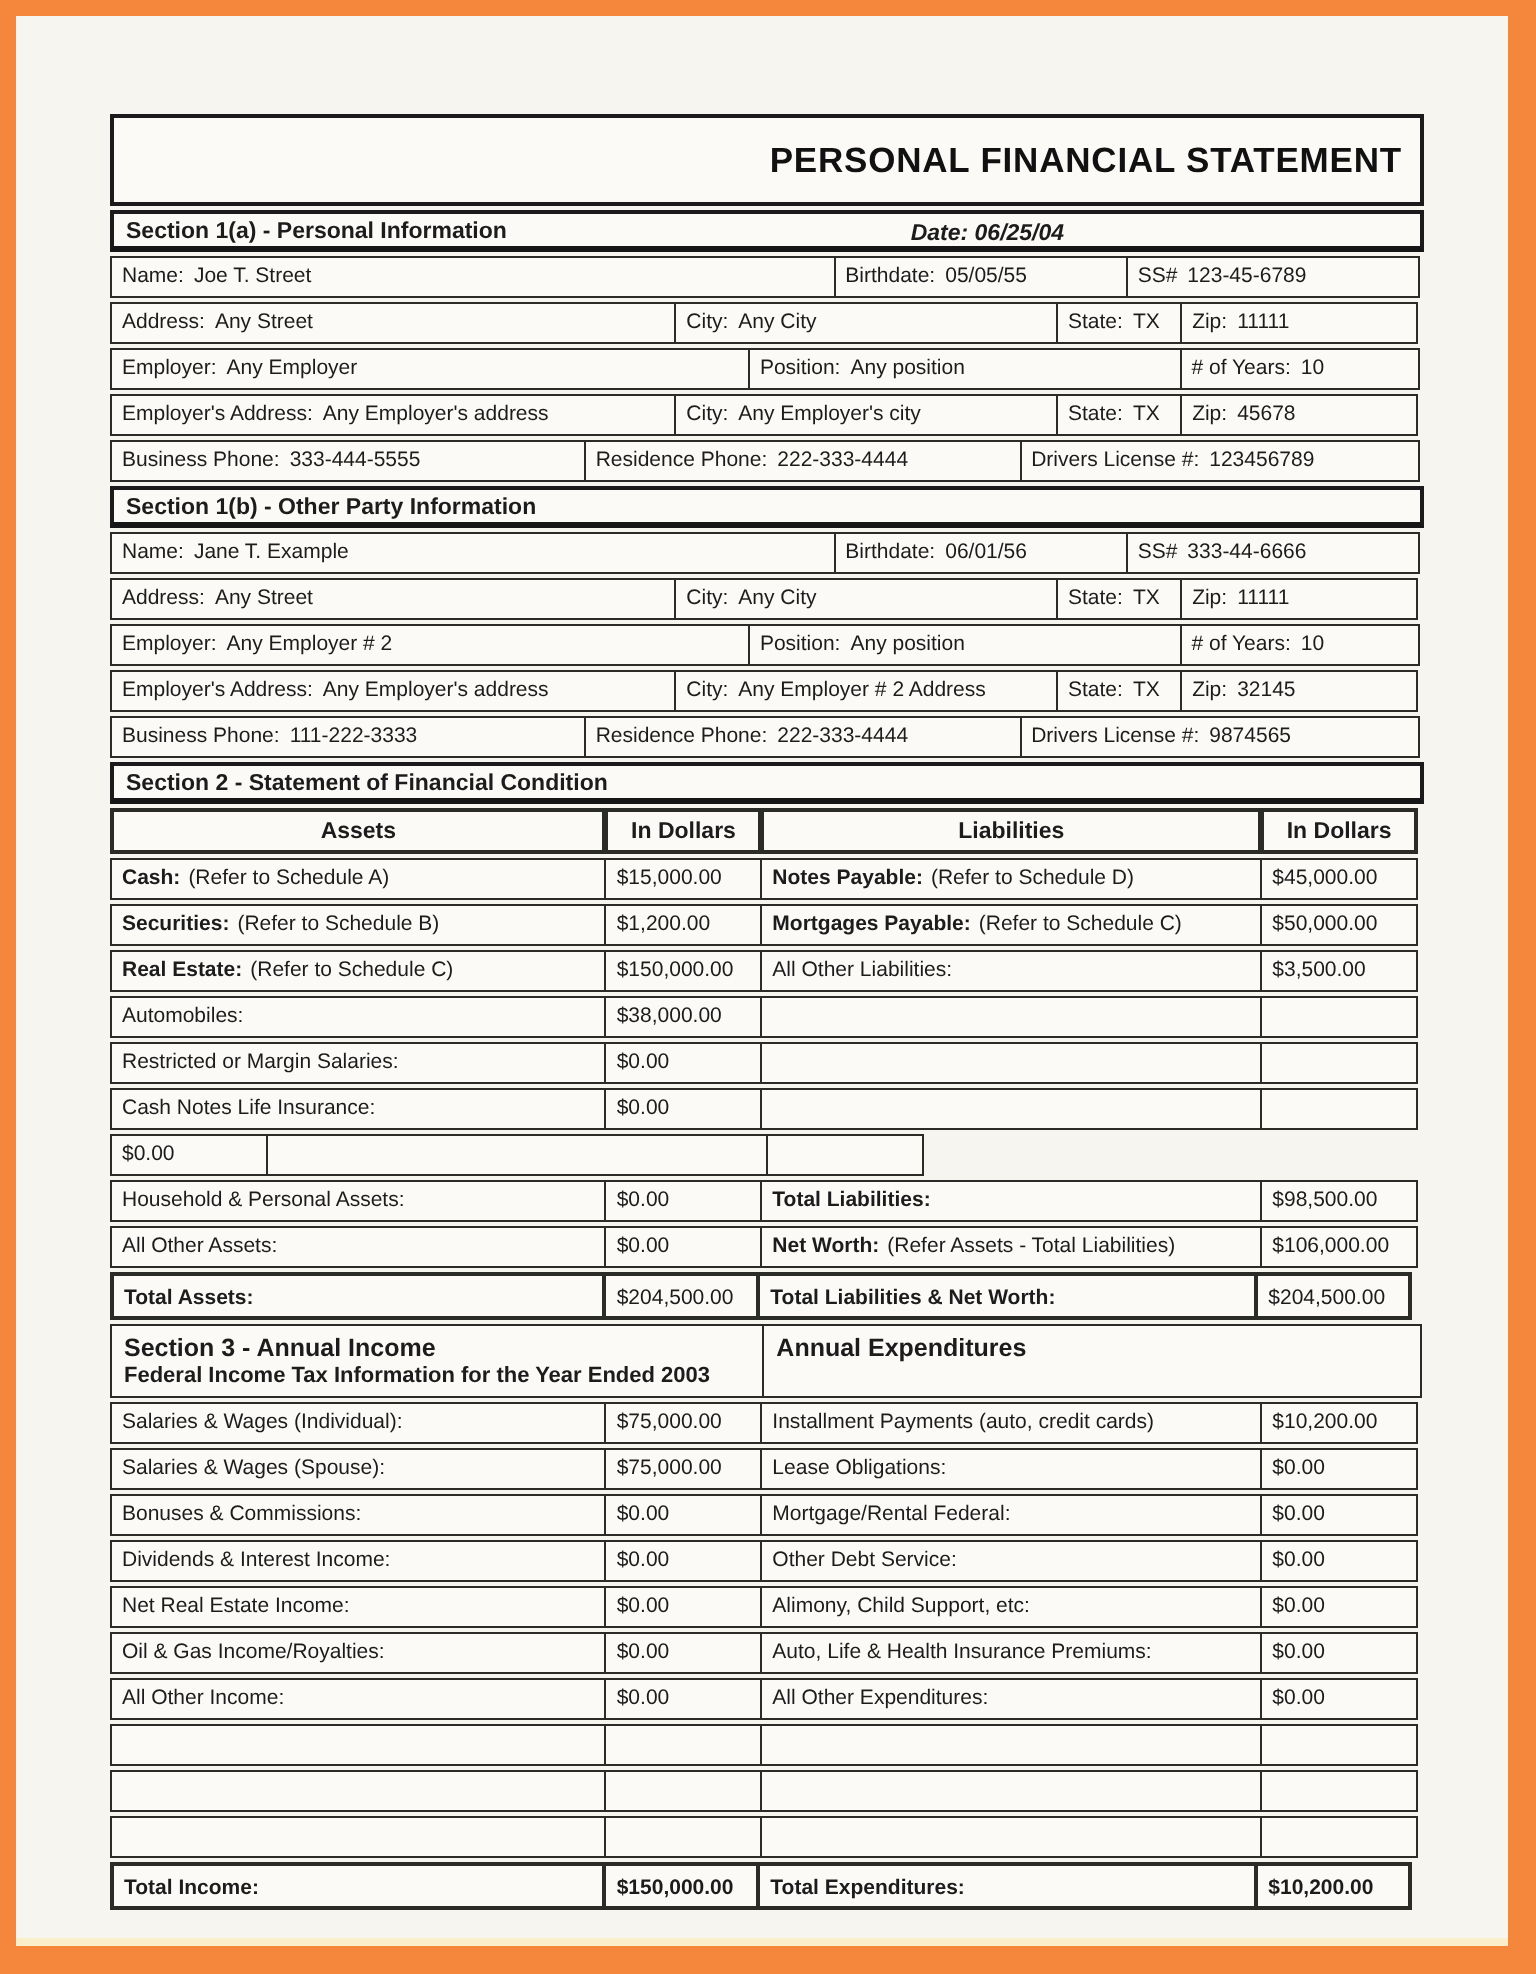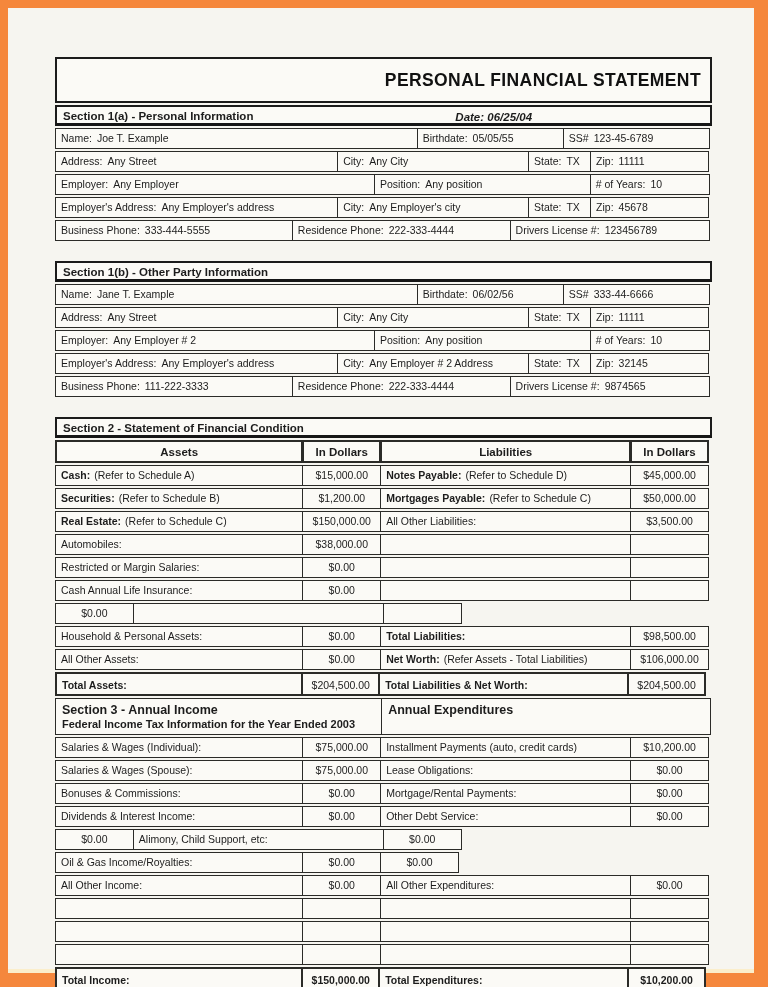--- a/index.html
+++ b/index.html
@@ -32,47 +32,47 @@
   }
   .sec-head .date { position:absolute; left:61%; top:4px;font-style:italic; }
   .row { display:flex; margin-bottom:2px; }
   .cell {
     border:1px solid #2b2b28; background:#fbfaf6; box-sizing:border-box;
     height:21px; line-height:15px; padding:2px 5px; font-size:10.5px;
     white-space:nowrap; overflow:hidden;
   }
   .cell + .cell { margin-left:-1px; }
   .lbl { margin-right:5px; }
-  .amt { text-align:center; }
+  .amt { text-align:left; }
   .b { font-weight:bold; margin-right:4px; }
   .hdr { font-weight:bold; font-size:11.5px; text-align:center; border-width:2px; height:23px; line-height:17px; }
   .s3h { height:37px; padding:3px 6px; }
   .s3title { font-weight:bold; font-size:12.5px; line-height:16px; }
   .s3sub { font-weight:bold; font-size:11px; line-height:13px; }
   .total .cell { height:24px; line-height:18px; border-width:2px; }
   .total .cell + .cell { margin-left:-2px; }
   .bamt { font-weight:bold; }
-  .mt6 { margin-top:20px; }
+  .mt6 { margin-top:2px; }
 </style>
 </head>
 <body>
 
 <div class="page">
 <div class="form">
 
   <div class="titlebox">
     <h1>PERSONAL FINANCIAL STATEMENT</h1>
   </div>
 
   <div class="sec-head">
     <span>Section 1(a) - Personal Information</span>
     <span class="date">Date: 06/25/04</span>
   </div>
   <div class="row">
-    <div class="cell" style="flex:0 0 55.2%"><span class="lbl">Name:</span><span>Joe T. Example</span></div>
+    <div class="cell" style="flex:0 0 55.2%"><span class="lbl">Name:</span><span>Joe T. Street</span></div>
     <div class="cell" style="flex:0 0 22.4%"><span class="lbl">Birthdate:</span><span>05/05/55</span></div>
     <div class="cell" style="flex:0 0 22.4%"><span class="lbl">SS#</span><span>123-45-6789</span></div>
   </div>
   <div class="row">
     <div class="cell" style="flex:0 0 43.1%"><span class="lbl">Address:</span><span>Any Street</span></div>
     <div class="cell" style="flex:0 0 29.2%"><span class="lbl">City:</span><span>Any City</span></div>
     <div class="cell" style="flex:0 0 9.6%"><span class="lbl">State:</span><span>TX</span></div>
     <div class="cell" style="flex:0 0 18.1%"><span class="lbl">Zip:</span><span>11111</span></div>
   </div>
   <div class="row">
@@ -90,21 +90,21 @@
     <div class="cell" style="flex:0 0 36.2%"><span class="lbl">Business Phone:</span><span>333-444-5555</span></div>
     <div class="cell" style="flex:0 0 33.3%"><span class="lbl">Residence Phone:</span><span>222-333-4444</span></div>
     <div class="cell" style="flex:0 0 30.5%"><span class="lbl">Drivers License #:</span><span>123456789</span></div>
   </div>
 
   <div class="sec-head mt6">
     <span>Section 1(b) - Other Party Information</span>
   </div>
   <div class="row">
     <div class="cell" style="flex:0 0 55.2%"><span class="lbl">Name:</span><span>Jane T. Example</span></div>
-    <div class="cell" style="flex:0 0 22.4%"><span class="lbl">Birthdate:</span><span>06/02/56</span></div>
+    <div class="cell" style="flex:0 0 22.4%"><span class="lbl">Birthdate:</span><span>06/01/56</span></div>
     <div class="cell" style="flex:0 0 22.4%"><span class="lbl">SS#</span><span>333-44-6666</span></div>
   </div>
   <div class="row">
     <div class="cell" style="flex:0 0 43.1%"><span class="lbl">Address:</span><span>Any Street</span></div>
     <div class="cell" style="flex:0 0 29.2%"><span class="lbl">City:</span><span>Any City</span></div>
     <div class="cell" style="flex:0 0 9.6%"><span class="lbl">State:</span><span>TX</span></div>
     <div class="cell" style="flex:0 0 18.1%"><span class="lbl">Zip:</span><span>11111</span></div>
   </div>
   <div class="row">
     <div class="cell" style="flex:0 0 48.7%"><span class="lbl">Employer:</span><span>Any Employer # 2</span></div>
@@ -157,21 +157,21 @@
     <div class="cell" style="flex:0 0 38.2%"></div>
     <div class="cell amt" style="flex:0 0 12%"></div>
   </div>
   <div class="row">
     <div class="cell" style="flex:0 0 37.8%">Restricted or Margin Salaries:</div>
     <div class="cell amt" style="flex:0 0 12%">$0.00</div>
     <div class="cell" style="flex:0 0 38.2%"></div>
     <div class="cell amt" style="flex:0 0 12%"></div>
   </div>
   <div class="row">
-    <div class="cell" style="flex:0 0 37.8%">Cash Annual Life Insurance:</div>
+    <div class="cell" style="flex:0 0 37.8%">Cash Notes Life Insurance:</div>
     <div class="cell amt" style="flex:0 0 12%">$0.00</div>
     <div class="cell" style="flex:0 0 38.2%"></div>
     <div class="cell amt" style="flex:0 0 12%"></div>
   </div>
   <div class="row">
     <div class="cell amt" style="flex:0 0 12%">$0.00</div>
     <div class="cell" style="flex:0 0 38.2%"></div>
     <div class="cell amt" style="flex:0 0 12%"></div>
   </div>
   <div class="row">
@@ -211,37 +211,39 @@
   </div>
   <div class="row">
     <div class="cell" style="flex:0 0 37.8%">Salaries &amp; Wages (Spouse):</div>
     <div class="cell amt" style="flex:0 0 12%">$75,000.00</div>
     <div class="cell" style="flex:0 0 38.2%">Lease Obligations:</div>
     <div class="cell amt" style="flex:0 0 12%">$0.00</div>
   </div>
   <div class="row">
     <div class="cell" style="flex:0 0 37.8%">Bonuses &amp; Commissions:</div>
     <div class="cell amt" style="flex:0 0 12%">$0.00</div>
-    <div class="cell" style="flex:0 0 38.2%">Mortgage/Rental Payments:</div>
+    <div class="cell" style="flex:0 0 38.2%">Mortgage/Rental Federal:</div>
     <div class="cell amt" style="flex:0 0 12%">$0.00</div>
   </div>
   <div class="row">
     <div class="cell" style="flex:0 0 37.8%">Dividends &amp; Interest Income:</div>
     <div class="cell amt" style="flex:0 0 12%">$0.00</div>
     <div class="cell" style="flex:0 0 38.2%">Other Debt Service:</div>
     <div class="cell amt" style="flex:0 0 12%">$0.00</div>
   </div>
   <div class="row">
+    <div class="cell" style="flex:0 0 37.8%">Net Real Estate Income:</div>
     <div class="cell amt" style="flex:0 0 12%">$0.00</div>
     <div class="cell" style="flex:0 0 38.2%">Alimony, Child Support, etc:</div>
     <div class="cell amt" style="flex:0 0 12%">$0.00</div>
   </div>
   <div class="row">
     <div class="cell" style="flex:0 0 37.8%">Oil &amp; Gas Income/Royalties:</div>
     <div class="cell amt" style="flex:0 0 12%">$0.00</div>
+    <div class="cell" style="flex:0 0 38.2%">Auto, Life &amp; Health Insurance Premiums:</div>
     <div class="cell amt" style="flex:0 0 12%">$0.00</div>
   </div>
   <div class="row">
     <div class="cell" style="flex:0 0 37.8%">All Other Income:</div>
     <div class="cell amt" style="flex:0 0 12%">$0.00</div>
     <div class="cell" style="flex:0 0 38.2%">All Other Expenditures:</div>
     <div class="cell amt" style="flex:0 0 12%">$0.00</div>
   </div>
   <div class="row">
     <div class="cell" style="flex:0 0 37.8%"></div>

